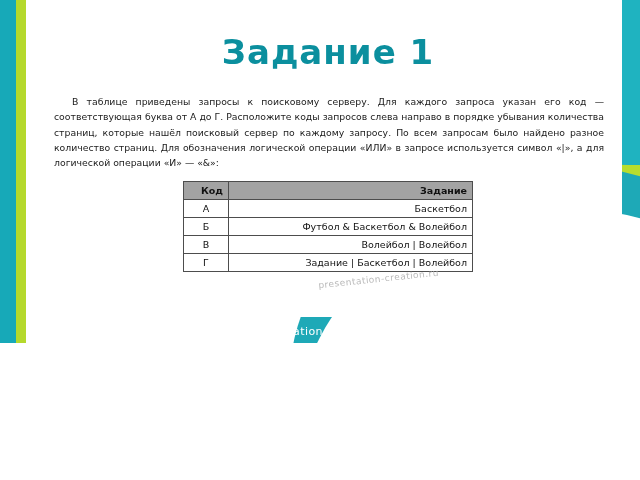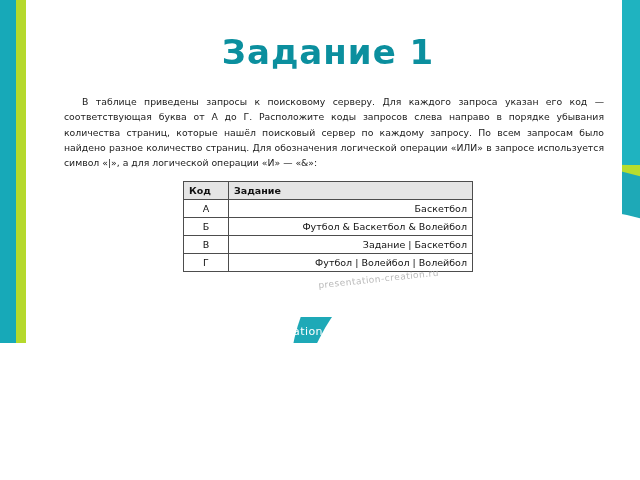--- a/index.html
+++ b/index.html
@@ -128,21 +128,21 @@
     padding-top: 32px;
     text-align: center;
     color: #0b8f9e;
     font-size: 34px;
     font-weight: bold;
     letter-spacing: 1px;
     font-family: "DejaVu Sans", sans-serif;
   }
 
   .body-text {
-    margin: 22px 18px 0 30px;
+    margin: 22px 18px 0 20px;
     font-size: 9.3px;
     line-height: 1.65;
     color: #1a1a1a;
     text-align: justify;
     font-family: "DejaVu Sans", sans-serif;
   }
   .body-text .indent { display: inline-block; width: 18px; }
 
   table.qtable {
     margin: 10px auto 0 auto;
@@ -154,23 +154,23 @@
   }
   table.qtable th,
   table.qtable td {
     border: 1px solid #4d4d4d;
     font-size: 9.5px;
     font-family: "DejaVu Sans", sans-serif;
     color: #111111;
     padding: 3px 5px;
   }
   table.qtable thead th {
-    background: #e5e5e5;
+    background: #a3a3a3;
     font-weight: bold;
-    text-align: left;
+    text-align: right;
   }
   table.qtable td.code {
     width: 34px;
     text-align: center;
   }
   table.qtable td.query {
     text-align: right;
   }
 
   .watermark {
@@ -241,25 +241,25 @@
         <tr>
           <td class="code">А</td>
           <td class="query">Баскетбол</td>
         </tr>
         <tr>
           <td class="code">Б</td>
           <td class="query">Футбол &amp; Баскетбол &amp; Волейбол</td>
         </tr>
         <tr>
           <td class="code">В</td>
-          <td class="query">Задание | Баскетбол</td>
+          <td class="query">Волейбол | Волейбол</td>
         </tr>
         <tr>
           <td class="code">Г</td>
-          <td class="query">Футбол | Волейбол | Волейбол</td>
+          <td class="query">Задание | Баскетбол | Волейбол</td>
         </tr>
       </tbody>
     </table>
 
     <div class="watermark">presentation-creation.ru</div>
   </div>
 
   <div class="footer">presentation-creation.ru</div>
 
 </div>

